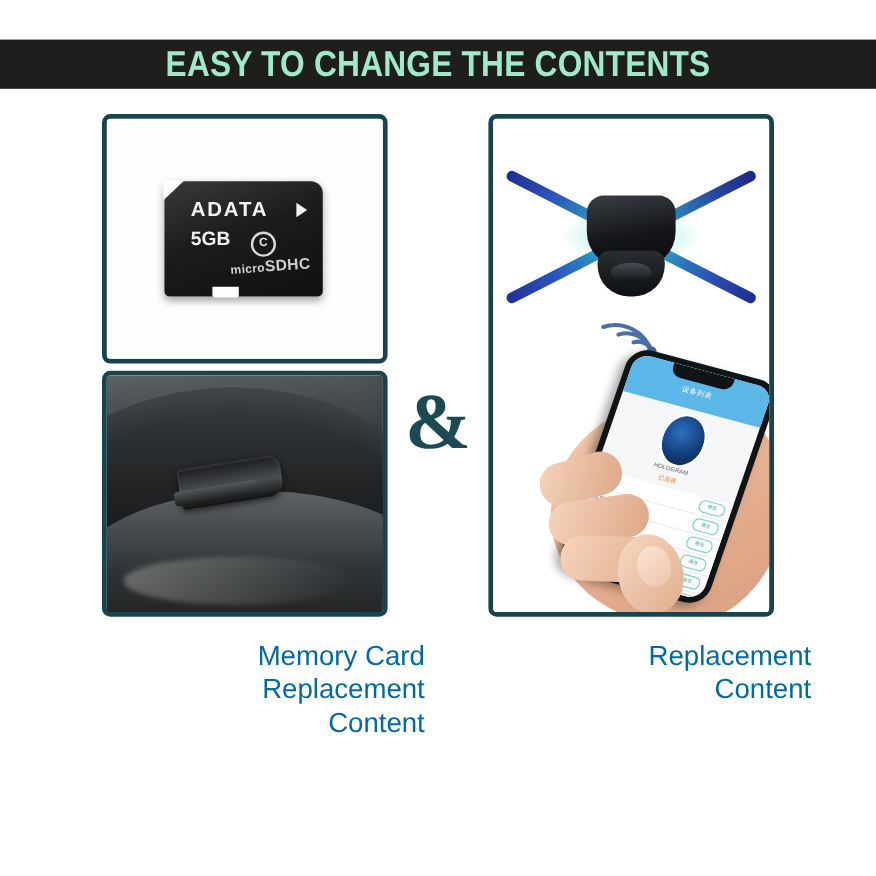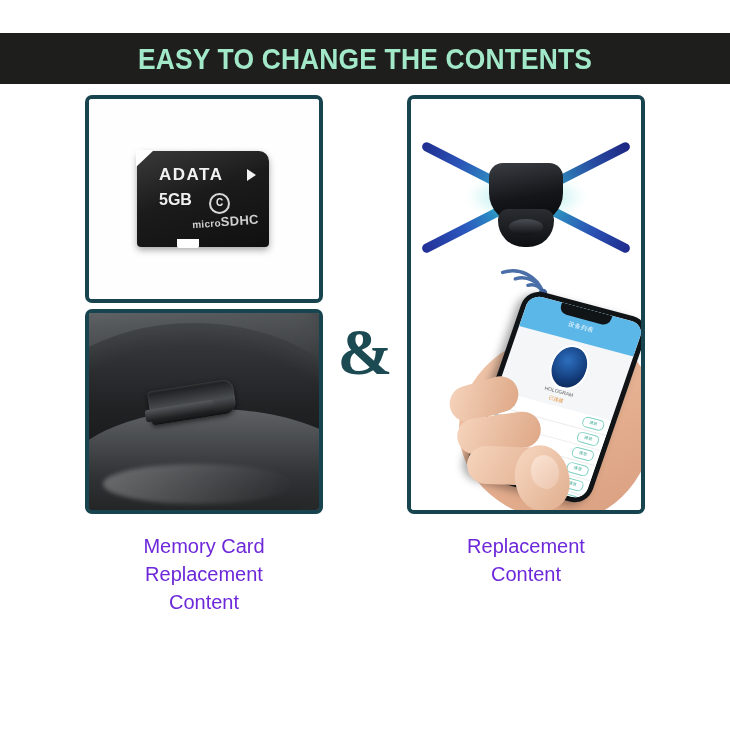--- a/index.html
+++ b/index.html
@@ -14,21 +14,21 @@
     overflow: hidden;
     position: relative;
   }
 
   
   .header-band {
     position: absolute;
     left: 0;
     top: 33px;
     width: 730px;
-    height: 51px;
+    height: 41px;
     background: #1e1e1c;
     display: flex;
     align-items: center;
     justify-content: center;
   }
   .header-title {
     color: #a2e9c9;
     font-family: "Liberation Sans Narrow", "Liberation Sans", sans-serif;
     font-size: 30px;
     font-weight: 700;
@@ -86,24 +86,24 @@
     font-size: 66px;
     font-weight: 700;
     line-height: 1;
   }
 
   
   .caption {
     position: absolute;
     top: 448px;
     width: 300px;
-    text-align: center;
-    color: #6d28d9;
+    text-align: right;
+    color: #0369a1;
     font-family: "Liberation Sans", sans-serif;
-    font-size: 20px;
+    font-size: 23px;
     line-height: 28px;
     font-weight: 400;
   }
   .caption-left  { left: 54px; }
   .caption-right { left: 376px; }
   .caption .line { display: block; }
 
   
   .card-stage {
     position: absolute;

